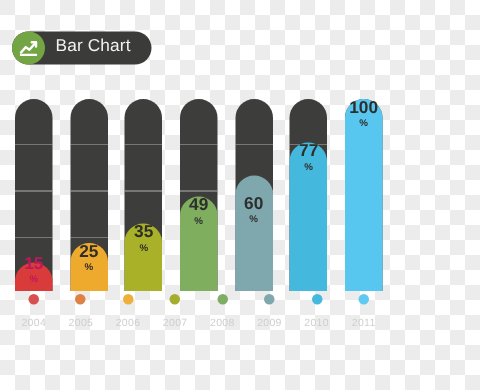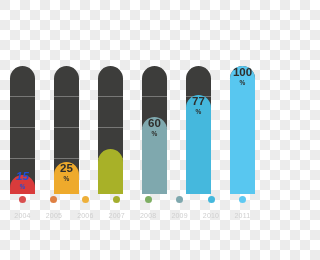--- a/index.html
+++ b/index.html
@@ -93,21 +93,21 @@
     display:block;
     font-size:11.5px;
     font-weight:700;
   }
   .bar-value .pct{
     display:block;
     font-size:6.5px;
     font-weight:700;
     margin-top:1px;
   }
-  .bar-value.light{color:#1d4ed8;font-style:italic;}
+  .bar-value.light{color:#be185d;}
 
   
   .axis{
     position:absolute;
     left:10px;top:196px;
     width:245px;
     display:flex;justify-content:space-between;
   }
   .axis-col{
     width:25px;
@@ -122,20 +122,30 @@
     color:#cfcfcf;
     letter-spacing:.2px;
     white-space:nowrap;
   }
 </style>
 </head>
 <body>
 
 <div id="chart-root">
 
+  <div class="title-badge">
+    <span class="badge-icon">
+      <svg width="14" height="14" viewBox="0 0 14 14" aria-hidden="true">
+        <polyline points="2,10 5.2,6.4 7.6,8.2 12,3.2" fill="none" stroke="#ffffff" stroke-width="1.6" stroke-linecap="round" stroke-linejoin="round"></polyline>
+        <polyline points="9.2,3.2 12,3.2 12,6" fill="none" stroke="#ffffff" stroke-width="1.6" stroke-linecap="round" stroke-linejoin="round"></polyline>
+        <line x1="1.9" y1="11.6" x2="12.1" y2="11.6" stroke="#ffffff" stroke-width="1.4" stroke-linecap="round"></line>
+      </svg>
+    </span>
+    <span class="badge-label">Bar Chart</span>
+  </div>
 
   <div class="plot">
     <div class="bars" id="bars">
         <div class="bar-col">
           <div class="bar-track" style="background: rgb(61, 61, 59);"></div>
           <div class="bar-fill" style="height: 19px; background: rgb(217, 59, 59);"></div>
           <div class="bar-value light" style="bottom: 4px;">
             <span class="num">15</span>
             <span class="pct">%</span>
           </div>
@@ -144,25 +154,37 @@
           <div class="bar-track" style="background: rgb(61, 61, 59);"></div>
           <div class="bar-fill" style="height: 32px; background: rgb(238, 170, 44);"></div>
           <div class="bar-value" style="bottom: 12px; margin-top: 30px;">
             <span class="num">25</span>
             <span class="pct">%</span>
           </div>
         </div>
         <div class="bar-col">
           <div class="bar-track" style="background: rgb(61, 61, 59);"></div>
           <div class="bar-fill" style="height: 45px; background: rgb(168, 177, 40);"></div>
+          <div class="bar-value" style="bottom: 25px;">
+            <span class="num">35</span>
+            <span class="pct">%</span>
+          </div>
+        </div>
+        <div class="bar-col">
+          <div class="bar-track" style="background: rgb(61, 61, 59);"></div>
+          <div class="bar-fill" style="height: 63px; background: rgb(127, 174, 95);"></div>
+          <div class="bar-value" style="bottom: 43px;">
+            <span class="num">49</span>
+            <span class="pct">%</span>
+          </div>
         </div>
         <div class="bar-col">
           <div class="bar-track" style="background: rgb(61, 61, 59);"></div>
           <div class="bar-fill" style="height: 77px; background: rgb(127, 168, 174);"></div>
-          <div class="bar-value" style="bottom: 57px;">
+          <div class="bar-value" style="bottom: 44px;">
             <span class="num">60</span>
             <span class="pct">%</span>
           </div>
         </div>
         <div class="bar-col">
           <div class="bar-track" style="background: rgb(61, 61, 59);"></div>
           <div class="bar-fill" style="height: 99px; background: rgb(69, 184, 221);"></div>
           <div class="bar-value" style="bottom: 79px; text-align: center;">
             <span class="num">77</span>
             <span class="pct">%</span>

